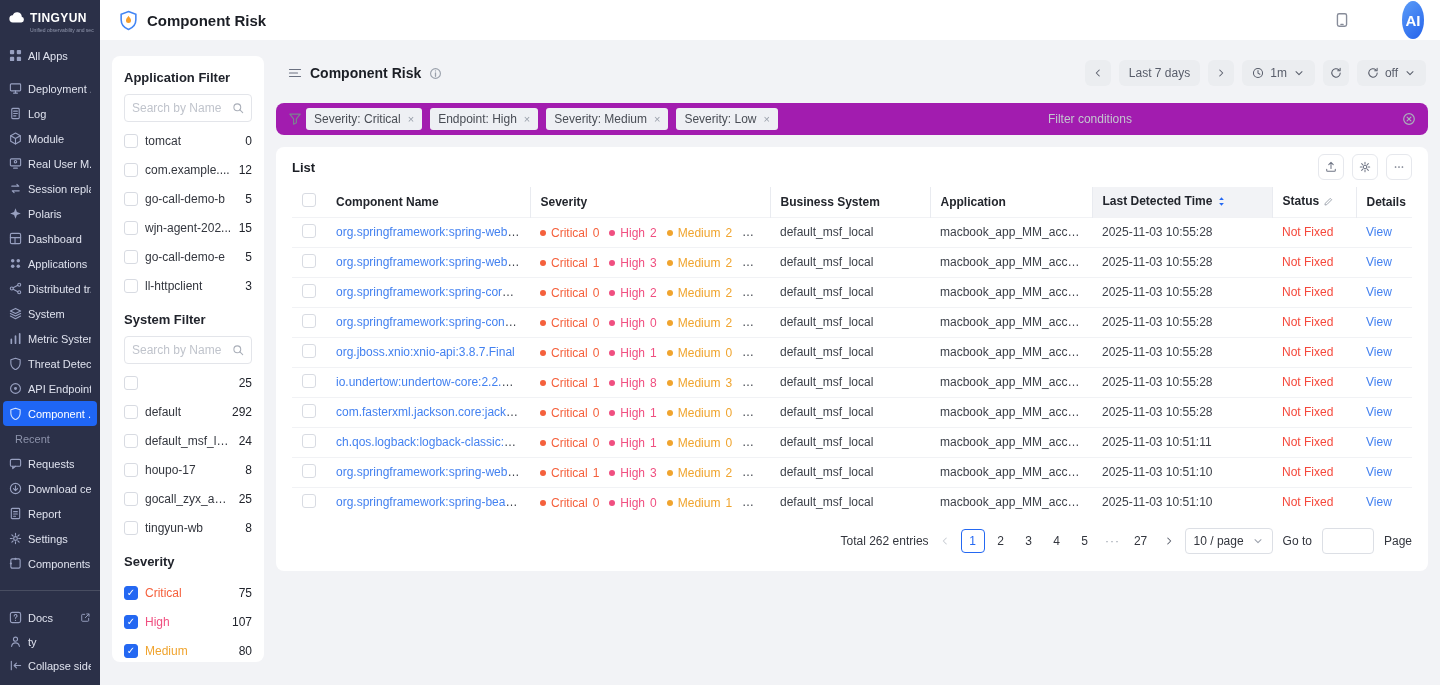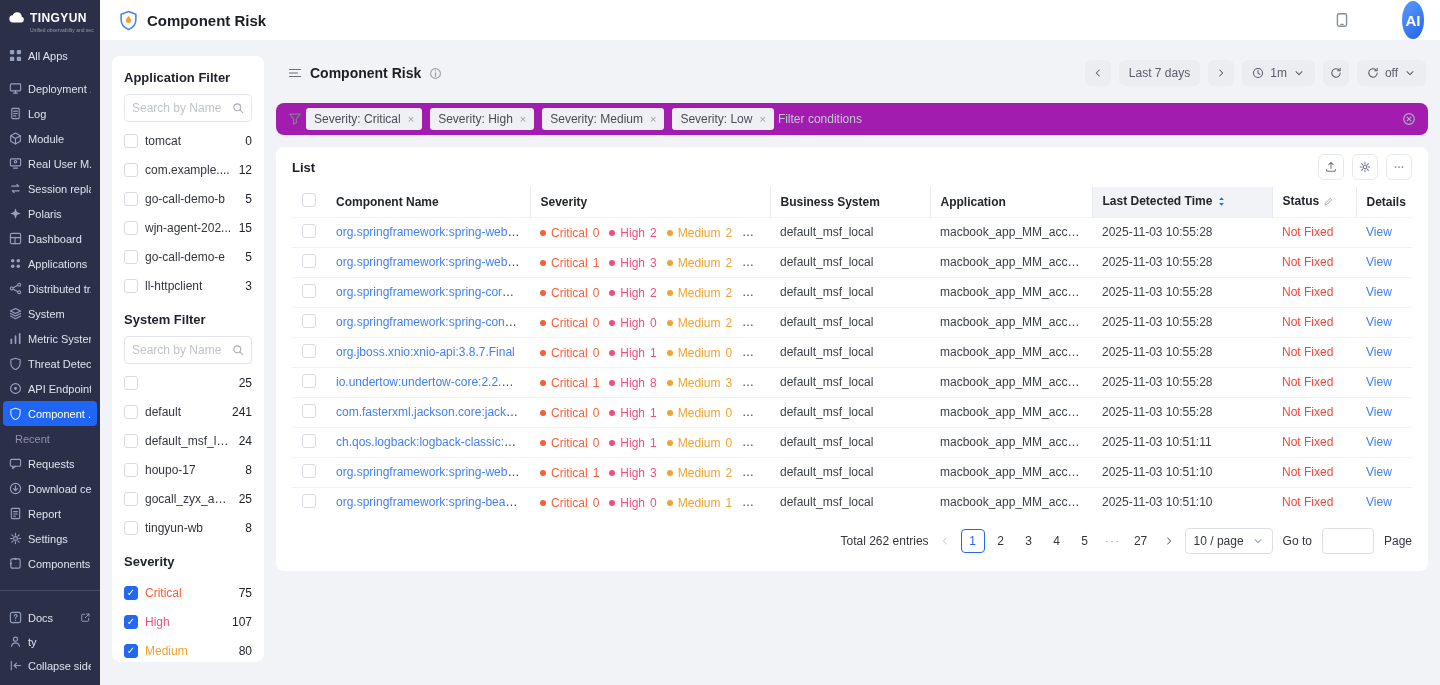--- a/index.html
+++ b/index.html
@@ -50,21 +50,21 @@
   .pt-group { display:flex; align-items:center; gap:8px; }
   .pt-title { font-size:14px; font-weight:bold; color:#1b1e25; }
   .controls { display:flex; align-items:center; gap:8px; }
   .btn { background:#ebedf0; border:none; border-radius:6px; height:26px; padding:0 10px; display:inline-flex; align-items:center; gap:6px; font-size:12px; color:#585d6a; font-family:inherit; cursor:pointer; }
   .btn.sq { width:26px; padding:0; justify-content:center; }
 
   .filterbar { margin-top:15px; height:32px; background:#a21caf; border-radius:8px; display:flex; align-items:center; gap:4px; padding:0 12px; }
   .tags { display:flex; align-items:center; gap:8px; }
   .tag { background:#eef0f4; border-radius:3px; height:22px; display:inline-flex; align-items:center; padding:0 8px; gap:7px; color:#494d55; cursor:pointer; white-space:nowrap; }
   .tag .x { color:#9aa0ab; font-size:11px; cursor:pointer; }
-  .fc-input { flex:1; border:none; outline:none; font-size:12px; font-family:inherit; background:transparent; min-width:40px; }
+  .fc-input { flex:1; border:none; outline:none; font-size:12px; font-family:inherit; background:transparent; min-width:40px;text-align:center; }
   .fc-input::placeholder { color:#c3c7cf; }
 
   .listcard { margin-top:12px; height:424px; background:#fff; border-radius:8px; }
   .list-head { height:40px; display:flex; align-items:center; justify-content:space-between; padding:0 16px; }
   .list-title { font-size:13px; font-weight:bold; color:#1b1e25; }
   .head-icons { display:flex; gap:8px; }
   .iconbtn { width:26px; height:26px; border:1px solid #e6e8ed; border-radius:6px; background:#fff; display:flex; align-items:center; justify-content:center; color:#6f7585; cursor:pointer; }
 
   table { width:1120px; margin:0 16px; border-collapse:collapse; table-layout:fixed; }
   thead th { height:30px; font-size:12px; font-weight:bold; color:#23262d; text-align:left; padding:0 10px; white-space:nowrap; }
@@ -397,21 +397,21 @@
   </div>
   <div id="sys-filter-list">
       <div class="fitem">
         <span class="cb"></span>
         <span class="name"></span>
         <span class="count">25</span>
       </div>
       <div class="fitem">
         <span class="cb"></span>
         <span class="name">default</span>
-        <span class="count">241</span>
+        <span class="count">292</span>
       </div>
       <div class="fitem">
         <span class="cb"></span>
         <span class="name">default_msf_local</span>
         <span class="count">24</span>
       </div>
       <div class="fitem">
         <span class="cb"></span>
         <span class="name">houpo-17</span>
         <span class="count">8</span>
@@ -527,21 +527,21 @@
         <svg viewBox="0 0 14 14" width="14" height="14" fill="none" stroke="currentColor" stroke-width="1.2" stroke-linecap="round" stroke-linejoin="round">
           <path d="M1.8 2.2h10.4L8.4 6.8v4l-2.8 1.4V6.8Z"></path>
         </svg>
       </span>
     <div class="tags">
         <span class="tag">
           <span>Severity: Critical</span>
           <span class="x">×</span>
         </span>
         <span class="tag">
-          <span>Severity: High</span>
+          <span>Endpoint: High</span>
           <span class="x">×</span>
         </span>
         <span class="tag">
           <span>Severity: Medium</span>
           <span class="x">×</span>
         </span>
         <span class="tag">
           <span>Severity: Low</span>
           <span class="x">×</span>
         </span>

